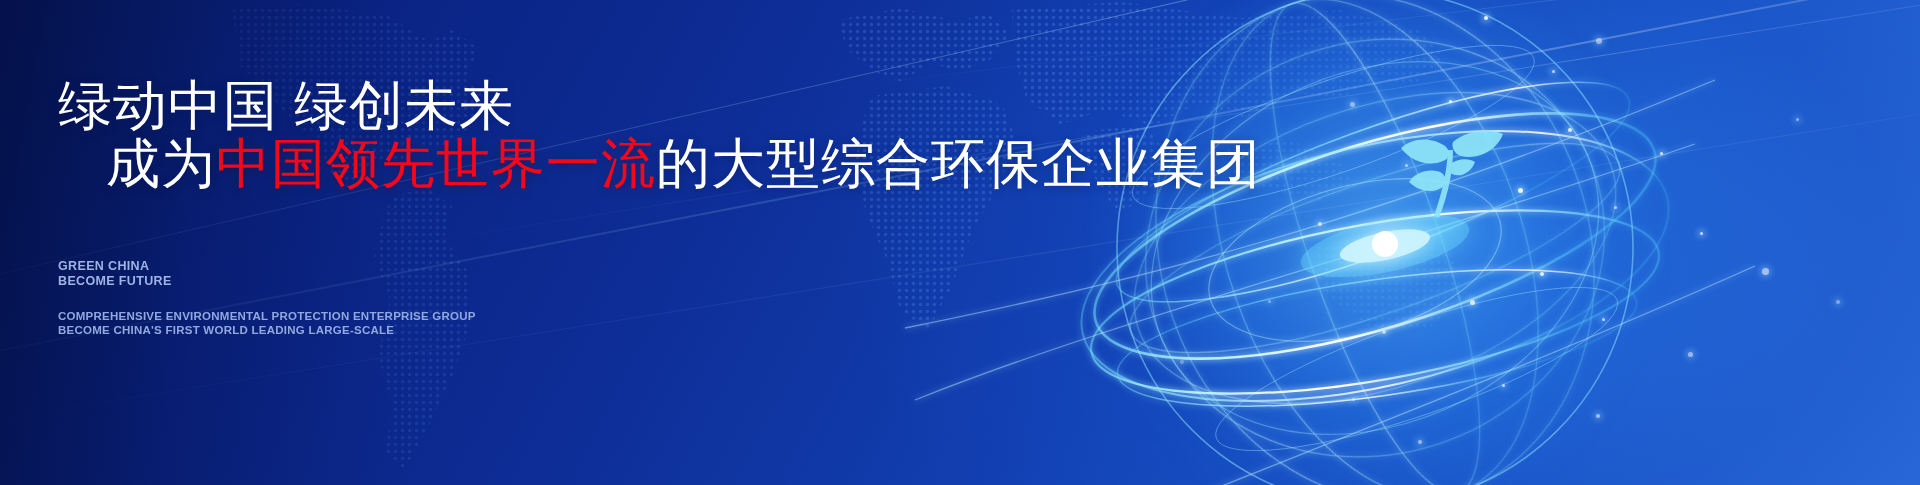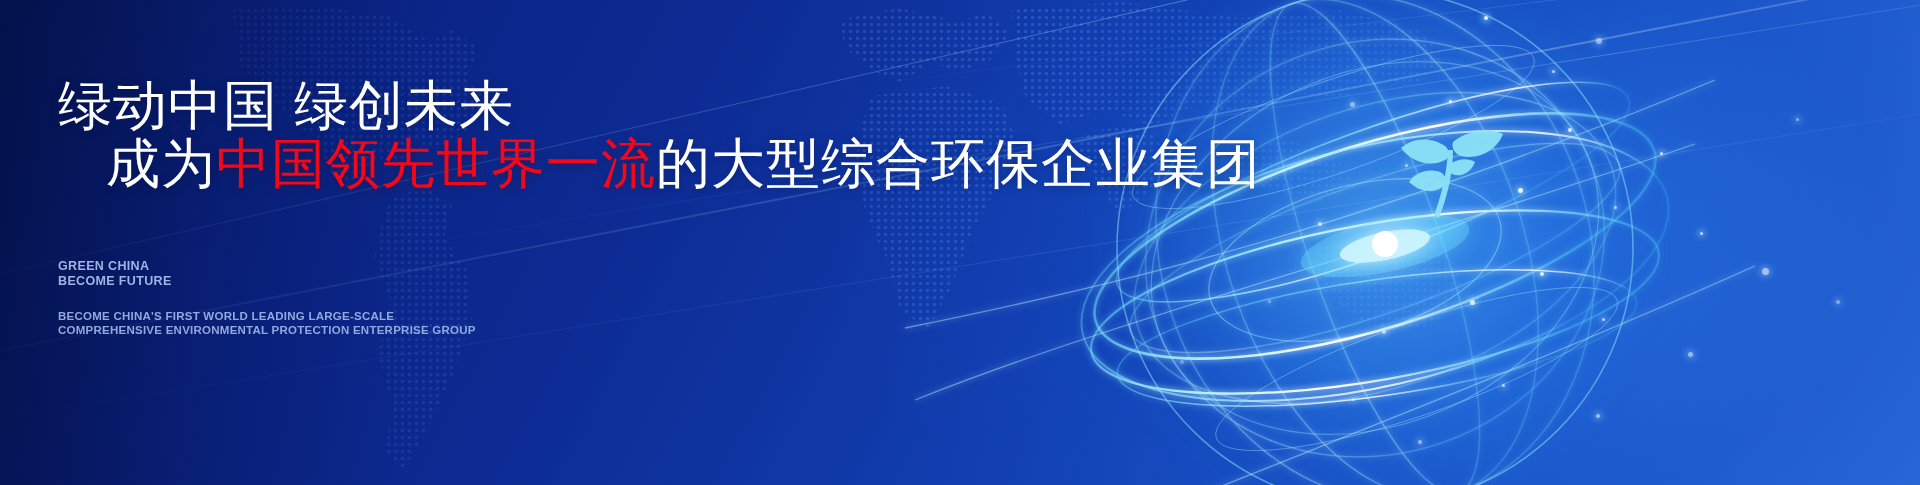--- a/index.html
+++ b/index.html
@@ -319,19 +319,19 @@
     <div class="h-line1">绿动中国 绿创未来</div>
 
     <div class="h-line2"><span>成为</span><span class="hl-red">中国领先世界一流</span><span>的大型综合环保企业集团</span></div>
 
     <div class="en-slogan">
       <div>GREEN CHINA</div>
       <div>BECOME FUTURE</div>
     </div>
 
     <div class="en-desc">
+      <div>COMPREHENSIVE ENVIRONMENTAL PROTECTION ENTERPRISE GROUP</div>
       <div>BECOME CHINA'S FIRST WORLD LEADING LARGE-SCALE</div>
-      <div>COMPREHENSIVE ENVIRONMENTAL PROTECTION ENTERPRISE GROUP</div>
     </div>
 
   </div>
 
 </div>
 
 </body></html>

